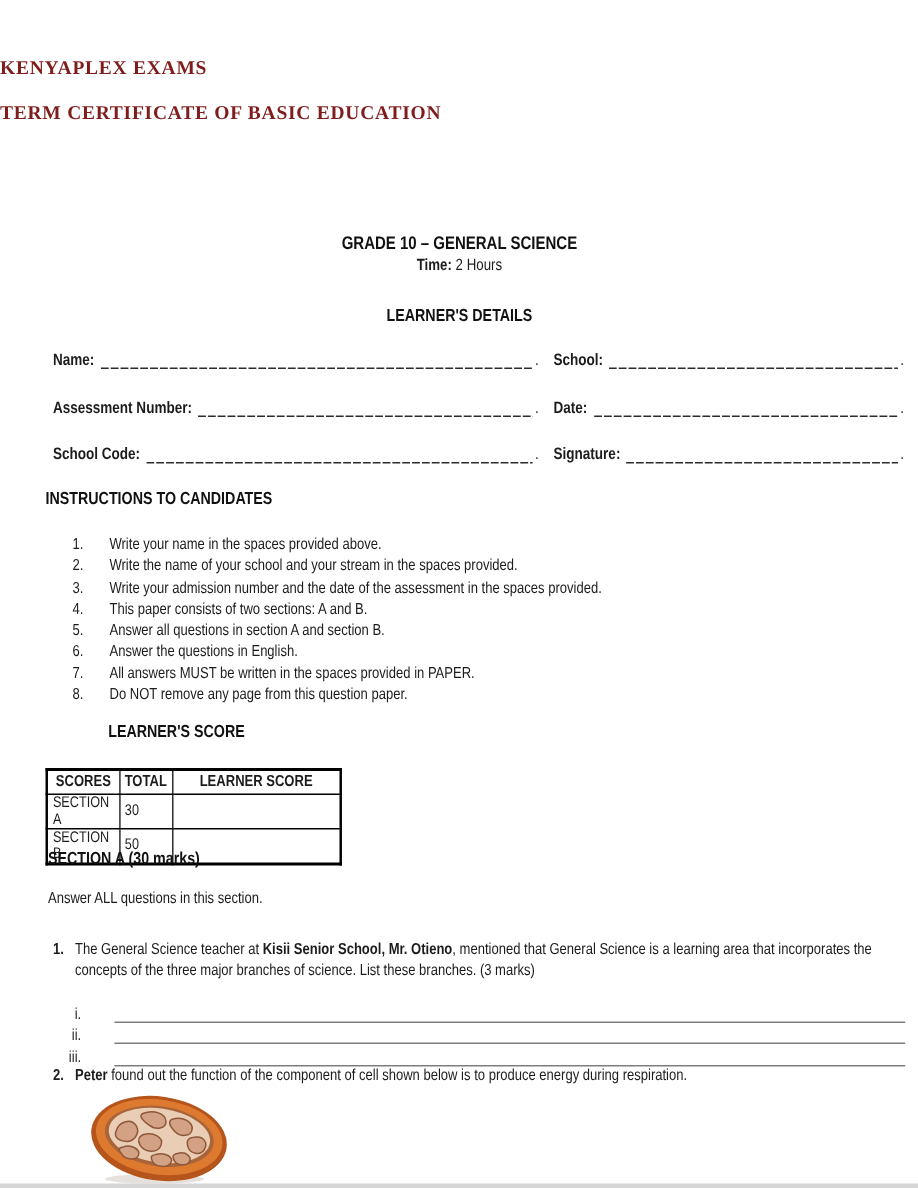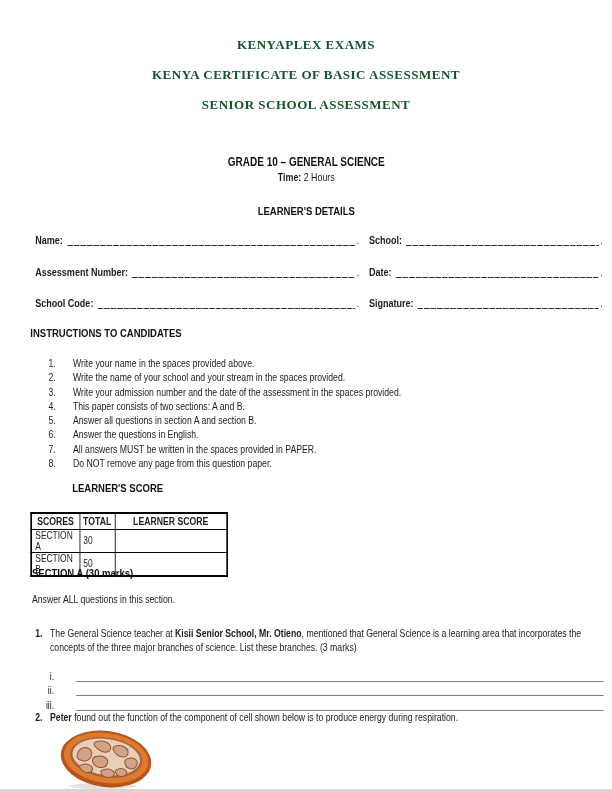--- a/index.html
+++ b/index.html
@@ -5,23 +5,23 @@
   * { box-sizing: border-box; margin: 0; padding: 0; }
   html, body { width: 612px; height: 792px; background: #ffffff; overflow: hidden; }
   .page {
     position: relative; width: 612px; height: 792px; background: #fff;
     font-family: "Liberation Sans", sans-serif; color: #1c1c1c;
   }
   .abs { position: absolute; }
   .b { font-weight: 700; }
   
   .serif {
-    position: absolute; left: 0; width: 612px; text-align: center;
+    position: absolute; left: 0; width: 612px; text-align: left;
     font-family: "Liberation Serif", serif; font-weight: 700;
-    font-size: 13px; letter-spacing: 0.5px; color: #14532d;
+    font-size: 13px; letter-spacing: 0.5px; color: #7f1d1d;
   }
   
   .cond {
     position: absolute; top: 0; left: 0; width: 747px; height: 792px;
     transform: scaleX(0.82); transform-origin: 0 0;
   }
   .center { left: 0; width: 747px; text-align: center; }
   .grade { font-size: 12.2px; color: #111; }
   .timeline { font-size: 10.8px; }
   .timeline .val { margin-left: 3px; }
@@ -62,22 +62,21 @@
   .rline { flex: 1 1 auto; margin-left: 27px; height: 12px; border-bottom: 1.5px solid #7e7e7e; }
   .mito { position: absolute; left: 59px; top: 728px; }
   .page-edge { position: absolute; left: 0; top: 789px; width: 612px; height: 3px; background: #d6d6d6; }
 </style>
 </head>
 <body>
 
 <div class="page">
 
   <div class="serif" style="top:37px">KENYAPLEX EXAMS</div>
-  <div class="serif" style="top:67px">KENYA CERTIFICATE OF BASIC ASSESSMENT</div>
-  <div class="serif" style="top:97px">SENIOR SCHOOL ASSESSMENT</div>
+  <div class="serif" style="top:67px">TERM CERTIFICATE OF BASIC EDUCATION</div>
 
   <div class="cond">
 
     <div class="abs center b grade" style="top:155px">GRADE 10 – GENERAL SCIENCE</div>
     <div class="abs center timeline" style="top:171px"><span class="b">Time:</span><span class="val">2 Hours</span></div>
 
     <div class="abs center h-cond" style="top:204px">LEARNER'S DETAILS</div>
 
     <div class="abs drow" style="top:234px">
       <div class="dhalf dleft">

